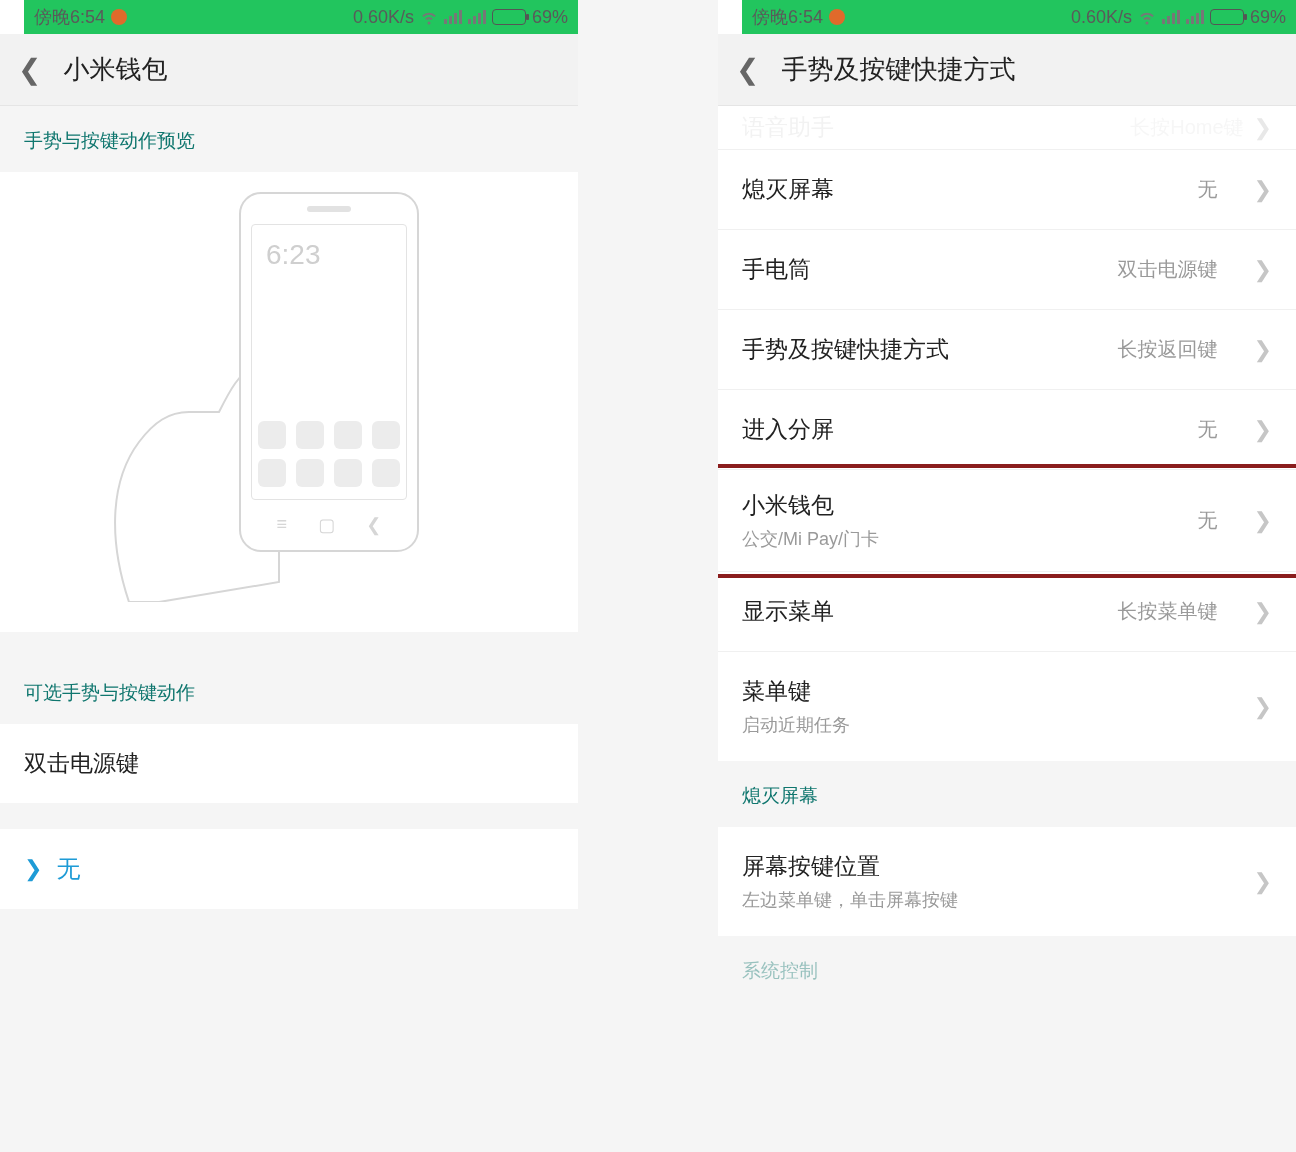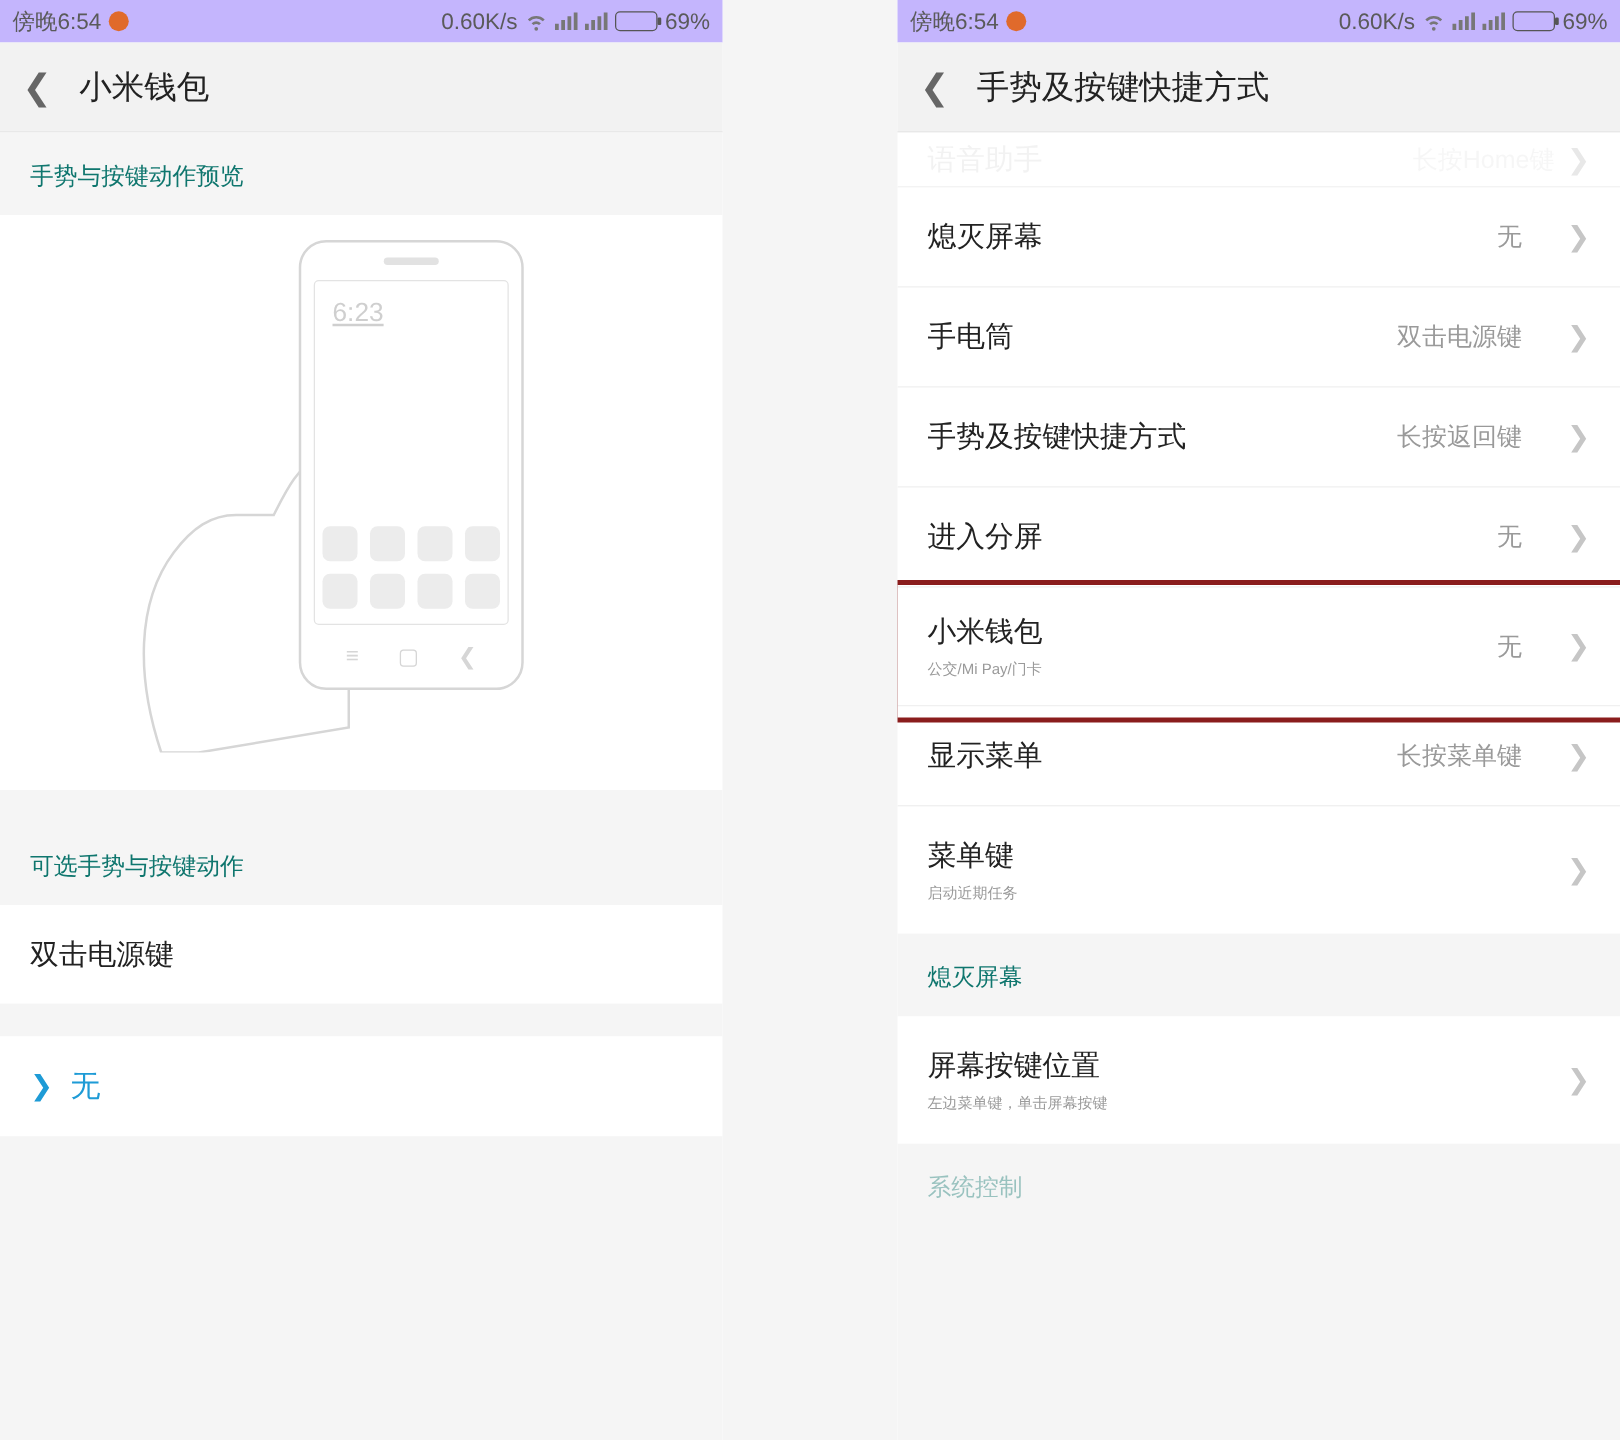--- a/index.html
+++ b/index.html
@@ -17,25 +17,26 @@
     background: #fff;
     position: relative;
     display: flex;
     flex-direction: column;
   }
   .phone + .phone { margin-left: 140px; }
 
   
   .statusbar {
     height: 34px;
-    background: #c4b5fd;
+    background: #22c55e;
     display: flex;
     padding: 0 10px;
     font-size: 18px;
     color: #5a5a5a;
+    margin-left: 24px;
   }
   .statusbar .left { display:flex; align-items:center; gap:6px; }
   .statusbar .right { margin-left:auto; display:flex; align-items:center; gap:6px; }
   .orange-dot { width:16px; height:16px; border-radius:50%; background:#e06a2b; display:inline-block; }
   .sig-bars { display:inline-flex; align-items:flex-end; gap:2px; }
   .sig-bars span { width:3px; background:#777; display:inline-block; }
   .sig-bars span:nth-child(1){height:5px;} .sig-bars span:nth-child(2){height:8px;}
   .sig-bars span:nth-child(3){height:11px;} .sig-bars span:nth-child(4){height:14px;}
   .wifi-ic { width:18px; height:18px; }
   .batt { display:inline-flex; align-items:center; gap:3px; }
@@ -68,21 +69,21 @@
     display:flex;
     align-items:center;
     padding: 24px 24px;
     border-bottom:1px solid #f0f0f0;
     font-size:23px;
     color:#222;
     gap:26px;
   }
   .row:last-child { border-bottom:none; }
   .row .rlabel { flex:1; }
-  .row .sub { font-size:12px; color:#9a9a9a; margin-top:6px; }
+  .row .sub { font-size:18px; color:#9a9a9a; margin-top:6px; }
   .row .rvalue { font-size:20px; color:#9a9a9a; margin-right:10px; }
   .chev { color:#c6c6c6; font-size:22px; }
   .radio-row {
     display:flex; align-items:center; padding:24px 24px; font-size:24px;
     color:#1e9bd6;
     background:#fff;
   }
   .radio-chev { color:#1e9bd6; font-size:22px; margin-right:14px; }
   .gap { height:26px; background:#f5f5f5; }
 
@@ -91,21 +92,21 @@
   .illust { position:relative; width:320px; height:420px; }
   .device {
     position:absolute; left:110px; top:0; width:180px; height:360px;
     border:2px solid #d6d6d6; border-radius:22px; background:#fff;
   }
   .notch { position:absolute; top:12px; left:50%; transform:translateX(-50%); width:44px; height:6px; border-radius:3px; background:#e2e2e2;}
   .screen {
     position:absolute; top:30px; left:10px; right:10px; bottom:50px;
     border:1px solid #e3e3e3; border-radius:4px; background:#fff;
   }
-  .stime { position:absolute; top:14px; left:14px; font-size:21px; color:#cfcfcf; font-weight:300;text-decoration:underline;}
+  .stime { position:absolute; top:14px; left:14px; font-size:28px; color:#cfcfcf; font-weight:300;}
   .icons-grid {
     position:absolute; bottom:12px; left:0; right:0; display:grid;
     grid-template-columns: repeat(4, 28px); grid-gap:10px; justify-content:center;
   }
   .icons-grid span { width:28px; height:28px; border-radius:6px; background:#ececec; display:block;}
   .navkeys {
     position:absolute; bottom:14px; left:20px; right:20px; display:flex; justify-content:space-around; color:#d6d6d6; font-size:18px;
   }
   .hand {
     position:absolute; left:-30px; top:90px; width:220px; height:320px;

